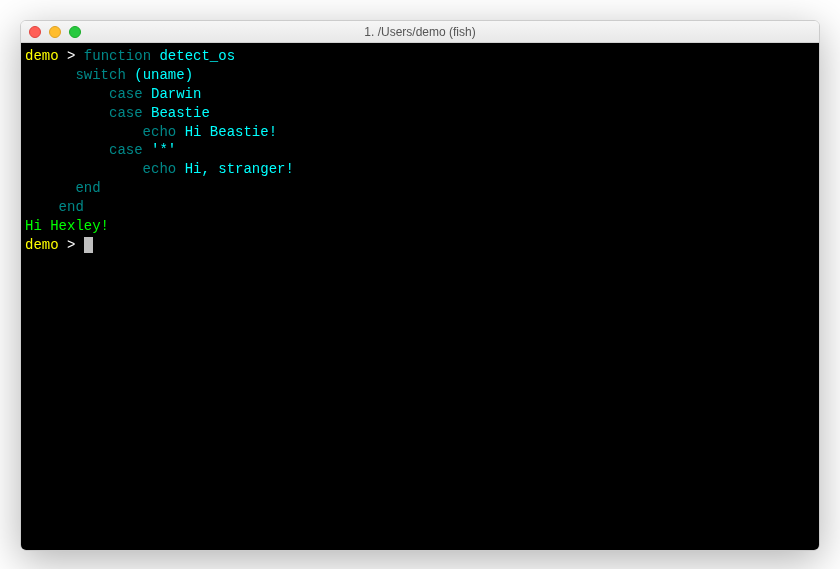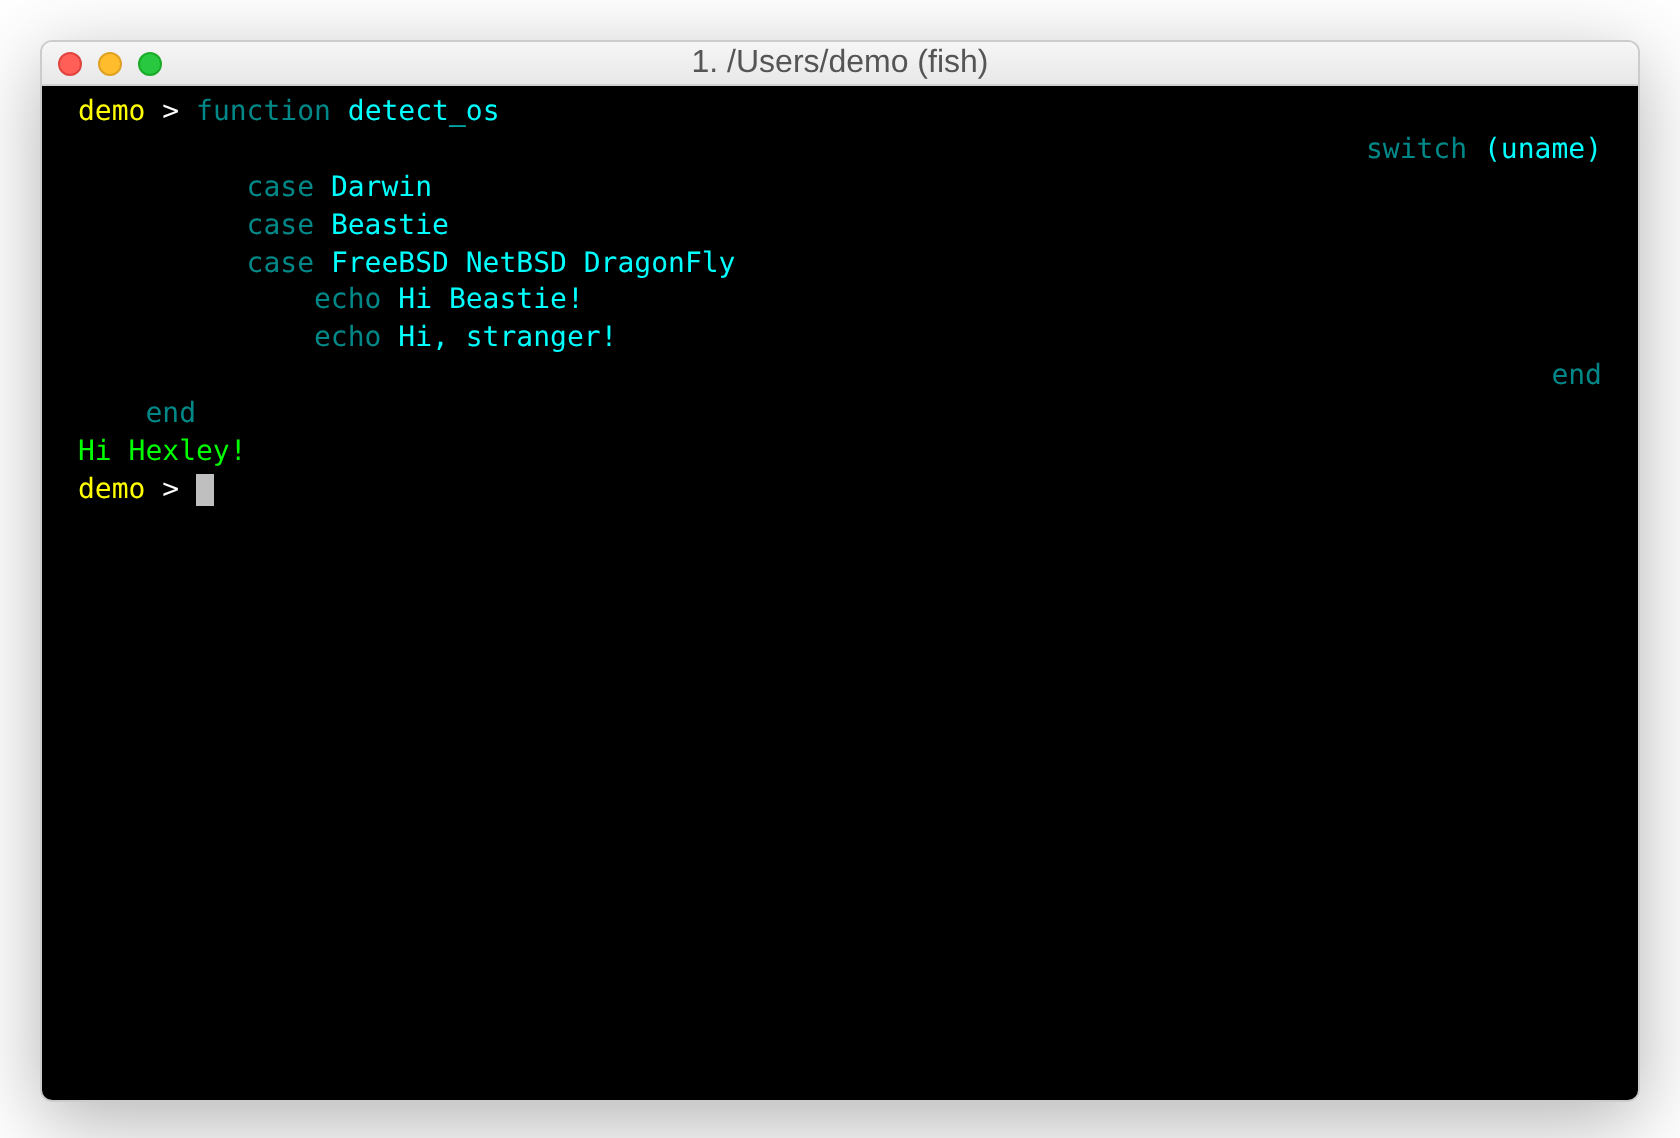--- a/index.html
+++ b/index.html
@@ -36,46 +36,47 @@
       height: 12px;
       border-radius: 50%;
     }
     .light.red { background: #ff5f57; border: 0.5px solid #e0443e; }
     .light.yellow { background: #ffbd2e; border: 0.5px solid #dea123; }
     .light.green { background: #28c940; border: 0.5px solid #1aab29; }
     .title {
       position: absolute;
       left: 0; right: 0;
       text-align: center;
-      font-size: 16px;
+      font-size: 12px;
       color: #555;
       font-family: -apple-system, "Helvetica Neue", Arial, sans-serif;
       pointer-events: none;
     }
     .terminal {
       background: #000;
       min-height: 507px;
-      padding: 4px 18px;
+      padding: 4px 4px;
       font-size: 14px;
       line-height: 1.35;
+      font-family: Liberation Mono, monospace;
     }
     .line { white-space: pre; }
     .c-yellow { color: #ffff00; }
     .c-cyan   { color: #00ffff; }
     .c-teal   { color: #008888; }
     .c-lime   { color: #00ff00; }
     .c-white  { color: #ffffff; }
     .cursor {
       display: inline-block;
       width: 9px;
       height: 16px;
       background: #bfbfbf;
       vertical-align: text-bottom;
     }
-    .indent1 { padding-left: 6ch; text-align: right; }
+    .indent1 { padding-left: 6ch; }
     .indent2 { padding-left: 10ch; }
     .indent3 { padding-left: 14ch; }
   </style>
 </head>
 <body>
 
 <div class="window">
   <div class="titlebar">
     <div class="traffic-lights">
       <div class="light red"></div>
@@ -88,23 +89,23 @@
   <div class="terminal">
 
     <div class="line"><span class="c-yellow">demo</span><span class="c-white"> &gt; </span><span class="c-teal">function</span><span> </span><span class="c-cyan">detect_os</span></div>
 
     <div class="line indent1"><span class="c-teal">switch</span><span class="c-cyan"> (</span><span class="c-cyan">uname</span><span class="c-cyan">)</span></div>
 
     <div class="line indent2"><span class="c-teal">case</span><span> </span><span class="c-cyan">Darwin</span></div>
 
     <div class="line indent2"><span class="c-teal">case</span><span> </span><span class="c-cyan">Beastie</span></div>
 
-    <div class="line indent2"><span class="c-teal">case</span><span> </span><span class="c-cyan">FreeBSD NetBSD DragonFly</span></div>
     <div class="line indent3"><span class="c-teal">echo</span><span> </span><span class="c-cyan">Hi Beastie!</span></div>
 
+    <div class="line indent2"><span class="c-teal">case</span><span> </span><span class="c-cyan">'*'</span></div>
     <div class="line indent3"><span class="c-teal">echo</span><span> </span><span class="c-cyan">Hi, stranger!</span></div>
 
     <div class="line indent1"><span class="c-teal">end</span></div>
     <div class="line"><span>    </span><span class="c-teal">end</span></div>
 
 
     <div class="line"><span class="c-lime">Hi Hexley!</span></div>
 
     <div class="line"><span class="c-yellow">demo</span><span class="c-white"> &gt; </span><span class="cursor"></span></div>
 

